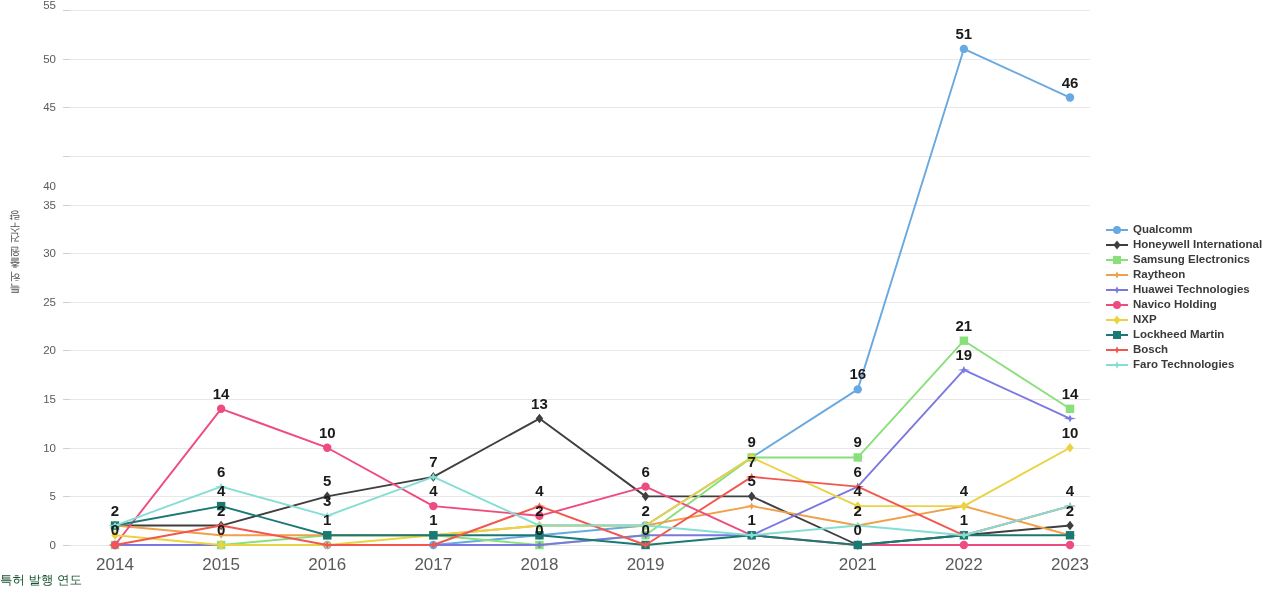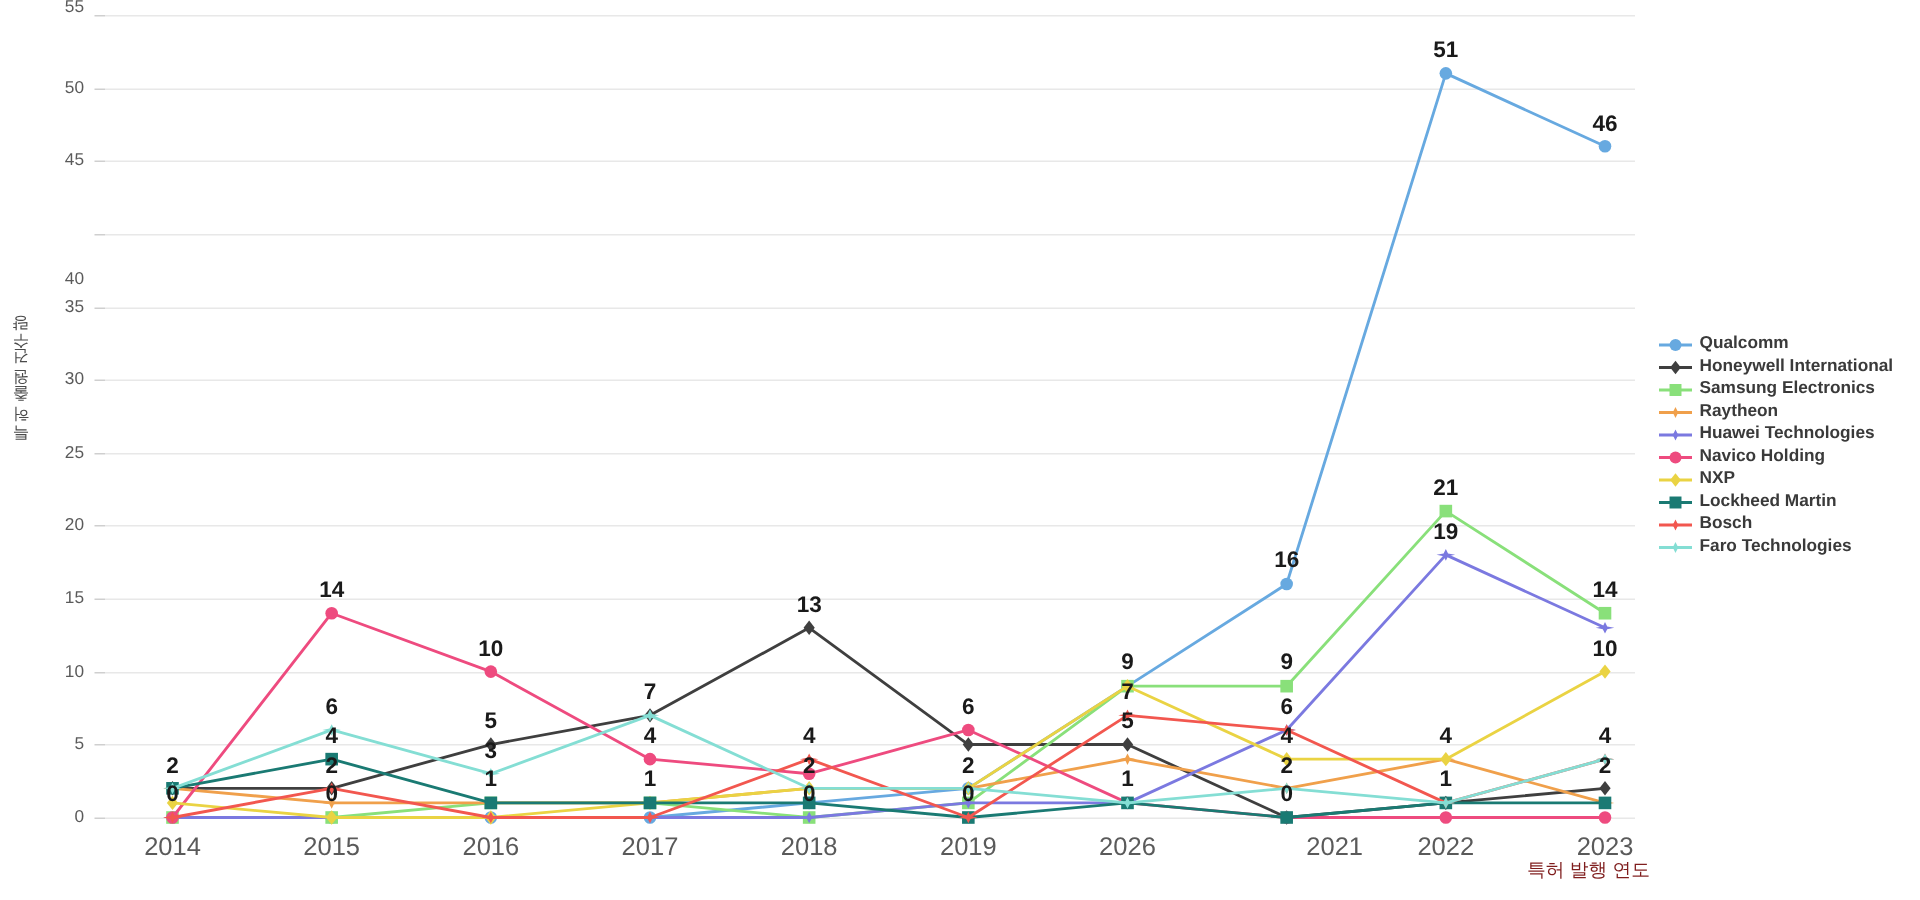--- a/index.html
+++ b/index.html
@@ -19,22 +19,22 @@
     font-size:11.5px;color:#5a5a5a;transform:translateY(-50%);
     white-space:nowrap;
   }
   .ytick-mark{position:absolute;width:7px;height:1px;background:#cfcfcf;}
   .xtick-label{
     position:absolute;top:2px;font-size:17px;color:#5a5a5a;
     transform:translateX(-50%);white-space:nowrap;
   }
 
   .xaxis-title{
-    position:absolute;top:572px;left:0;width:1100px;text-align:right;
-    font-size:12.5px;color:#7f1d1d;
+    position:absolute;top:572px;left:0;width:1100px;text-align:left;
+    font-size:12.5px;color:#14532d;
   }
   .yaxis-title{
     position:absolute;left:8px;top:218px;
     font-size:11px;color:#4a4a4a;
     writing-mode:vertical-rl;transform:rotate(180deg);
     letter-spacing:0px;white-space:nowrap;
   }
 
   
   svg.series-svg{position:absolute;left:0;top:0;overflow:visible;}
@@ -286,21 +286,21 @@
       <div class="ytick-mark" style="position: absolute; left: 63px; top: 10px;"></div>
     </div>
   <div id="xtick-layer">
       <div class="xtick-label" style="left: 115px; top: 555px;">2014</div>
       <div class="xtick-label" style="left: 221.111px; top: 555px;">2015</div>
       <div class="xtick-label" style="left: 327.222px; top: 555px;">2016</div>
       <div class="xtick-label" style="left: 433.333px; top: 555px;">2017</div>
       <div class="xtick-label" style="left: 539.444px; top: 555px;">2018</div>
       <div class="xtick-label" style="left: 645.556px; top: 555px;">2019</div>
       <div class="xtick-label" style="left: 751.667px; top: 555px;">2026</div>
-      <div class="xtick-label" style="left: 857.778px; top: 555px; margin-left: 32px;">2021</div>
+      <div class="xtick-label" style="left: 857.778px; top: 555px;">2021</div>
       <div class="xtick-label" style="left: 963.889px; top: 555px;">2022</div>
       <div class="xtick-label" style="left: 1070px; top: 555px;">2023</div>
     </div>
 
   <div class="legend" id="legend">
       <div class="legend-item">
         <span class="legend-swatch">
           <svg width="22" height="14">
             <line x1="0" y1="7" x2="22" y2="7" stroke="#67a9e0" stroke-width="2"></line>
             <circle cx="11" cy="7" r="3.9899999999999998" fill="#67a9e0"></circle>

